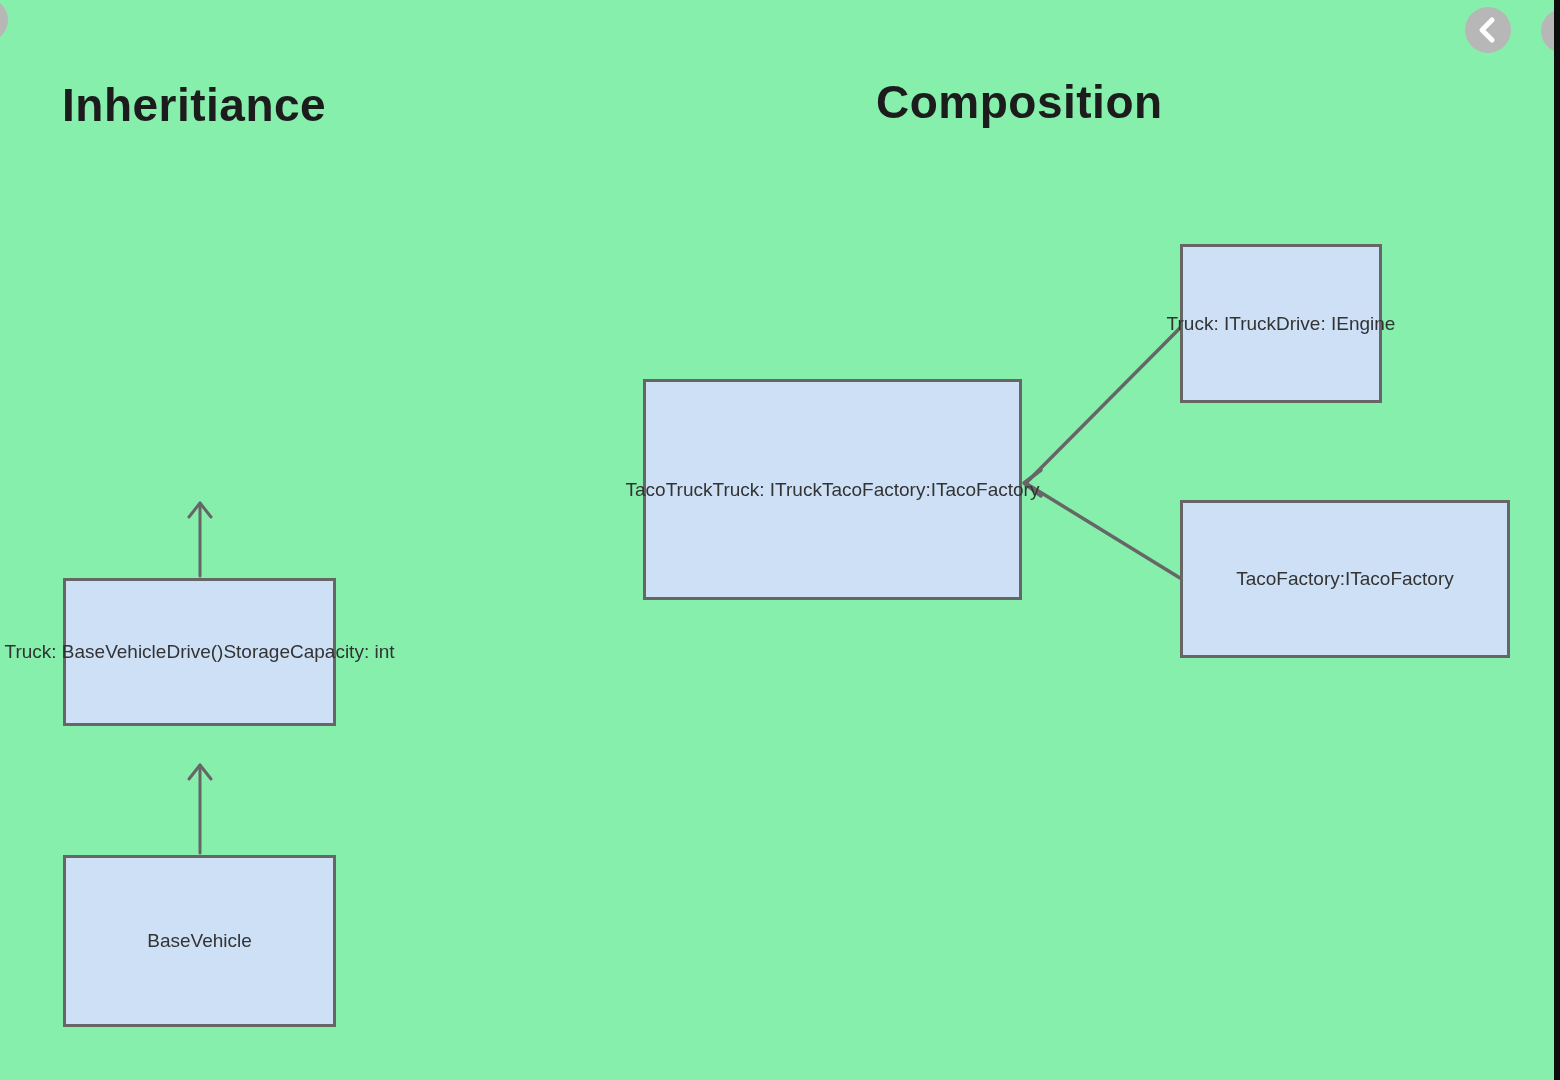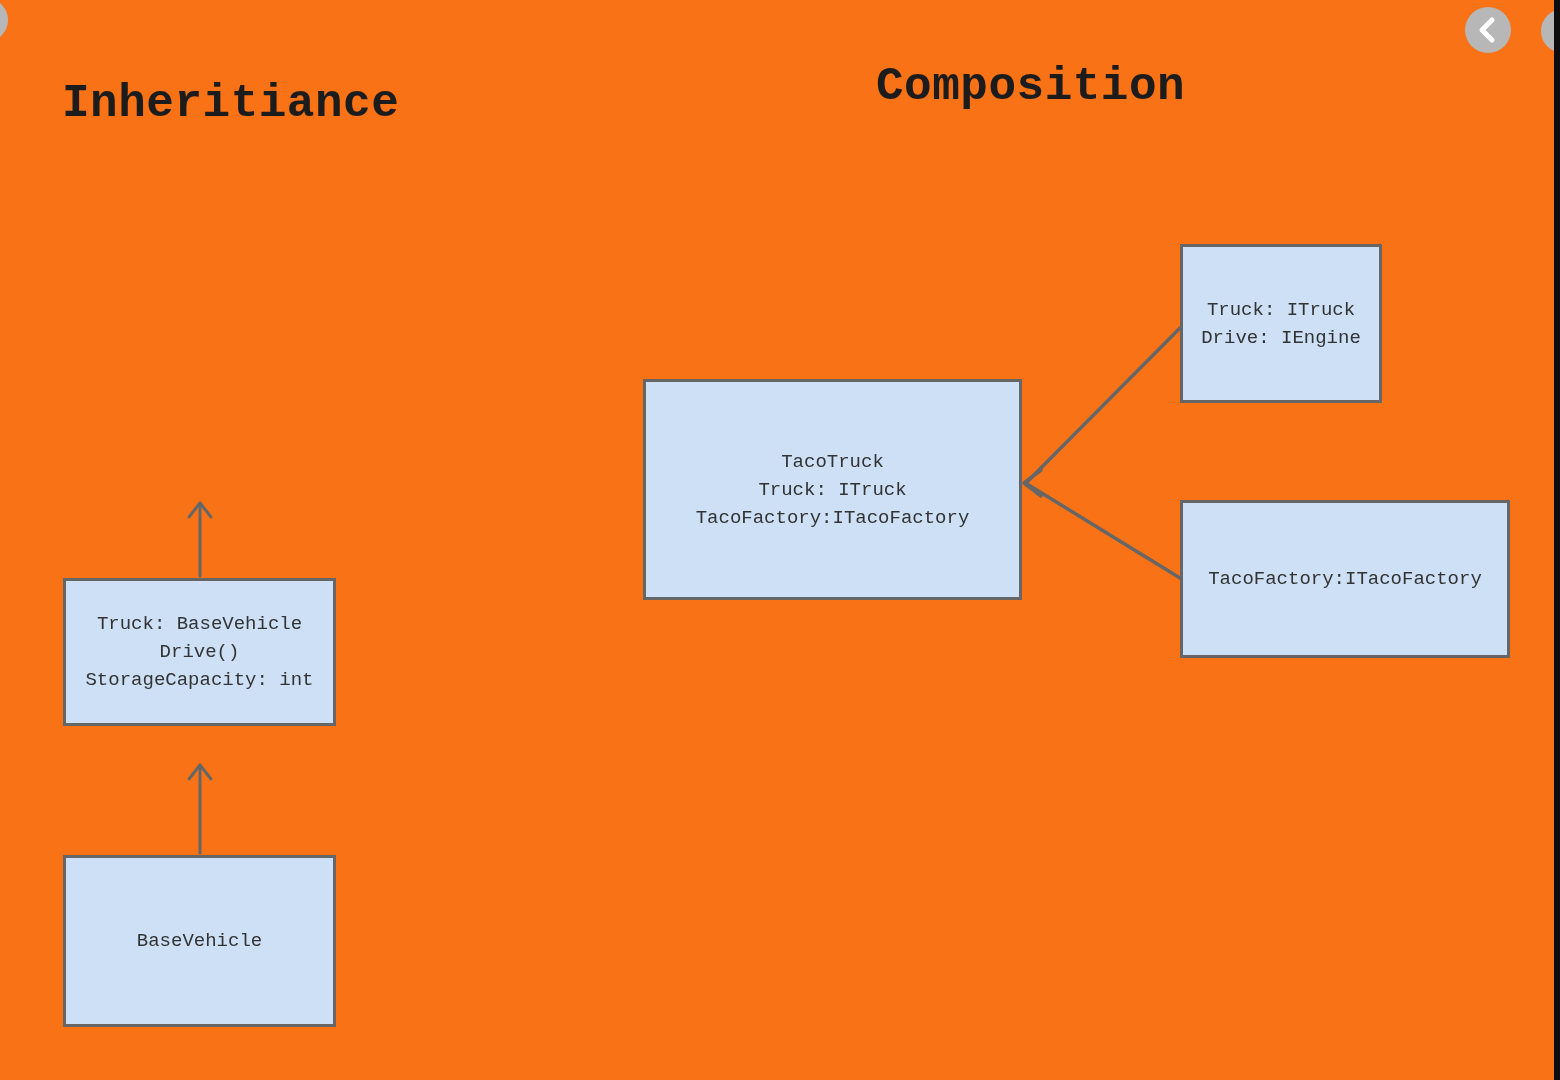--- a/index.html
+++ b/index.html
@@ -6,38 +6,37 @@
     margin: 0;
     padding: 0;
     background: #ffffff;
     font-family: "Liberation Sans", "DejaVu Sans", sans-serif;
   }
   #stage {
     position: relative;
     width: 1560px;
     height: 1080px;
     overflow: hidden;
-    background: #f97316;
-    font-family: Liberation Mono, monospace;
+    background: #86efac;
   }
   .section-title {
     position: absolute;
     font-size: 46px;
     font-weight: bold;
     color: #1c1c1c;
     letter-spacing: 0.5px;
     white-space: nowrap;
   }
   .class-box {
     position: absolute;
     box-sizing: border-box;
     background: #cde0f6;
     border: 3px solid #666666;
     display: flex;
-    flex-direction: column;
+    flex-direction: row;
     align-items: center;
     justify-content: center;
     text-align: center;
     color: #333333;
     font-size: 19px;
     line-height: 28px;
   }
   .class-box .line { white-space: nowrap; }
   #connector-layer {
     position: absolute;
@@ -67,21 +66,21 @@
     background: #0d0d0d;
     z-index: 5;
   }
 </style>
 </head>
 <body>
 
 <div id="stage">
 
   <div class="section-title" style="left:62px; top:78px;">Inheritiance</div>
-  <div class="section-title" style="left:876px; top:61px;">Composition</div>
+  <div class="section-title" style="left:876px; top:75px;">Composition</div>
 
   <svg id="connector-layer" viewBox="0 0 1560 1080" xmlns="http://www.w3.org/2000/svg">
 
     <g stroke="#666666" stroke-width="3" fill="none" stroke-linecap="round" stroke-linejoin="round">
       <line x1="200" y1="576" x2="200" y2="503"></line>
       <polyline points="189,517 200,503 211,517"></polyline>
     </g>
 
     <g stroke="#666666" stroke-width="3" fill="none" stroke-linecap="round" stroke-linejoin="round">
       <line x1="200" y1="853" x2="200" y2="765"></line>

